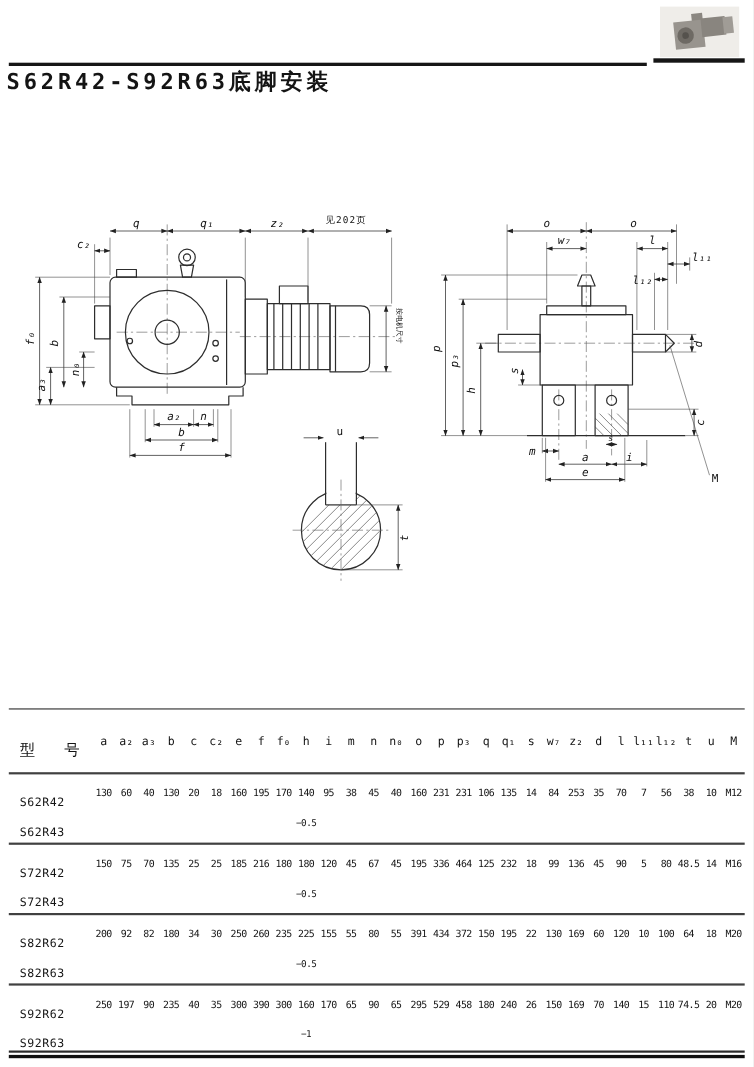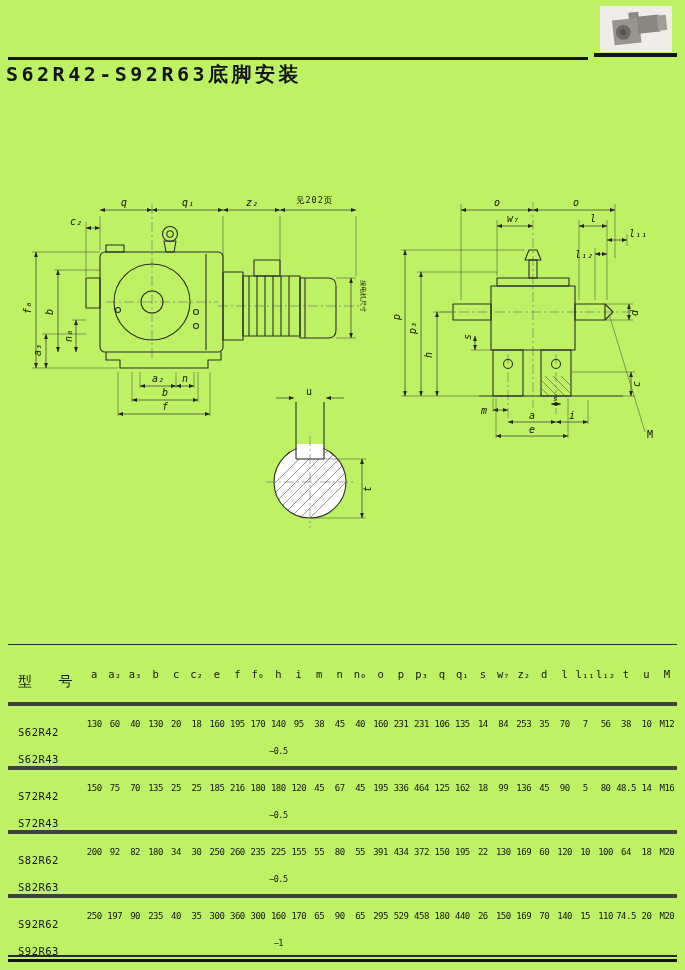--- a/index.html
+++ b/index.html
@@ -1,16 +1,16 @@
 <!DOCTYPE html>
 <html><head>
 <meta charset="utf-8">
 <style>
   html,body{margin:0;padding:0;background:#e8e8e8;}
-  .page{position:relative;width:685px;height:970px;margin:0 auto;background:#bef264;
+  .page{position:relative;width:685px;height:970px;margin:0 auto;background:#ffffff;
         font-family:"DejaVu Sans Mono",monospace;color:#141414;overflow:hidden;}
   .abs{position:absolute;}
   .rule{position:absolute;background:#161616;}
   #title{position:absolute;left:6px;top:61px;font-size:20px;font-weight:600;
          letter-spacing:3.5px;white-space:nowrap;font-family:"DejaVu Sans Mono",sans-serif;}
   
   svg{overflow:visible;}
   .ol{fill:none;stroke:#2d2d2d;stroke-width:1.1;stroke-linejoin:round;}
   .olf{fill:#fff;stroke:#2d2d2d;stroke-width:1.1;stroke-linejoin:round;}
   .cl{stroke:#686868;stroke-width:.6;stroke-dasharray:10 3 2 3;fill:none;}
@@ -23,21 +23,21 @@
   .cts{font-size:6.5px;fill:#111;font-family:"DejaVu Sans Mono",sans-serif;}
   
   #spec-table{position:absolute;left:8px;top:644px;width:669px;border-top:1.2px solid #2a2a2a;}
   .trow{display:flex;align-items:center;}
   .thead{height:57px;}
   .model{flex:0 0 76px;width:76px;font-size:10.5px;letter-spacing:.5px;padding-left:10px;
          box-sizing:border-box;white-space:nowrap;margin-top:16px;}
   .thead .model{font-size:14px;letter-spacing:9px;font-family:"DejaVu Sans Mono",sans-serif;}
   .cell{flex:1 1 0;min-width:0;text-align:center;font-size:9px;letter-spacing:-.5px;}
   .thead .cell{font-size:10.5px;letter-spacing:0;}
-  .tgroup{border-top:4px solid #404040;height:64px;box-sizing:border-box;padding-top:4px;}
+  .tgroup{border-top:2px solid #404040;height:64px;box-sizing:border-box;padding-top:4px;}
   .tgroup .trow{height:27px;}
   .tolcell{font-size:8.5px;}
   #tbl-end{position:absolute;left:8px;top:955px;width:669px;}
   #tbl-end .end1{height:1.5px;background:#2a2a2a;}
   #tbl-end .end2{margin-top:2px;height:3.5px;background:#101010;}
 </style>
 </head>
 <body>
 
 <div class="page">
@@ -398,21 +398,21 @@
           <div class="cell">180</div>
           <div class="cell">180</div>
           <div class="cell">120</div>
           <div class="cell">45</div>
           <div class="cell">67</div>
           <div class="cell">45</div>
           <div class="cell">195</div>
           <div class="cell">336</div>
           <div class="cell">464</div>
           <div class="cell">125</div>
-          <div class="cell">162</div>
+          <div class="cell">232</div>
           <div class="cell">18</div>
           <div class="cell">99</div>
           <div class="cell">136</div>
           <div class="cell">45</div>
           <div class="cell">90</div>
           <div class="cell">5</div>
           <div class="cell">80</div>
           <div class="cell">48.5</div>
           <div class="cell">14</div>
           <div class="cell">M16</div>
@@ -519,32 +519,32 @@
       <div class="tgroup">
         <div class="trow">
           <div class="model">S92R62</div>
           <div class="cell">250</div>
           <div class="cell">197</div>
           <div class="cell">90</div>
           <div class="cell">235</div>
           <div class="cell">40</div>
           <div class="cell">35</div>
           <div class="cell">300</div>
-          <div class="cell">360</div>
+          <div class="cell">390</div>
           <div class="cell">300</div>
           <div class="cell">160</div>
           <div class="cell">170</div>
           <div class="cell">65</div>
           <div class="cell">90</div>
           <div class="cell">65</div>
           <div class="cell">295</div>
           <div class="cell">529</div>
           <div class="cell">458</div>
           <div class="cell">180</div>
-          <div class="cell">440</div>
+          <div class="cell">240</div>
           <div class="cell">26</div>
           <div class="cell">150</div>
           <div class="cell">169</div>
           <div class="cell">70</div>
           <div class="cell">140</div>
           <div class="cell">15</div>
           <div class="cell">110</div>
           <div class="cell">74.5</div>
           <div class="cell">20</div>
           <div class="cell">M20</div>

